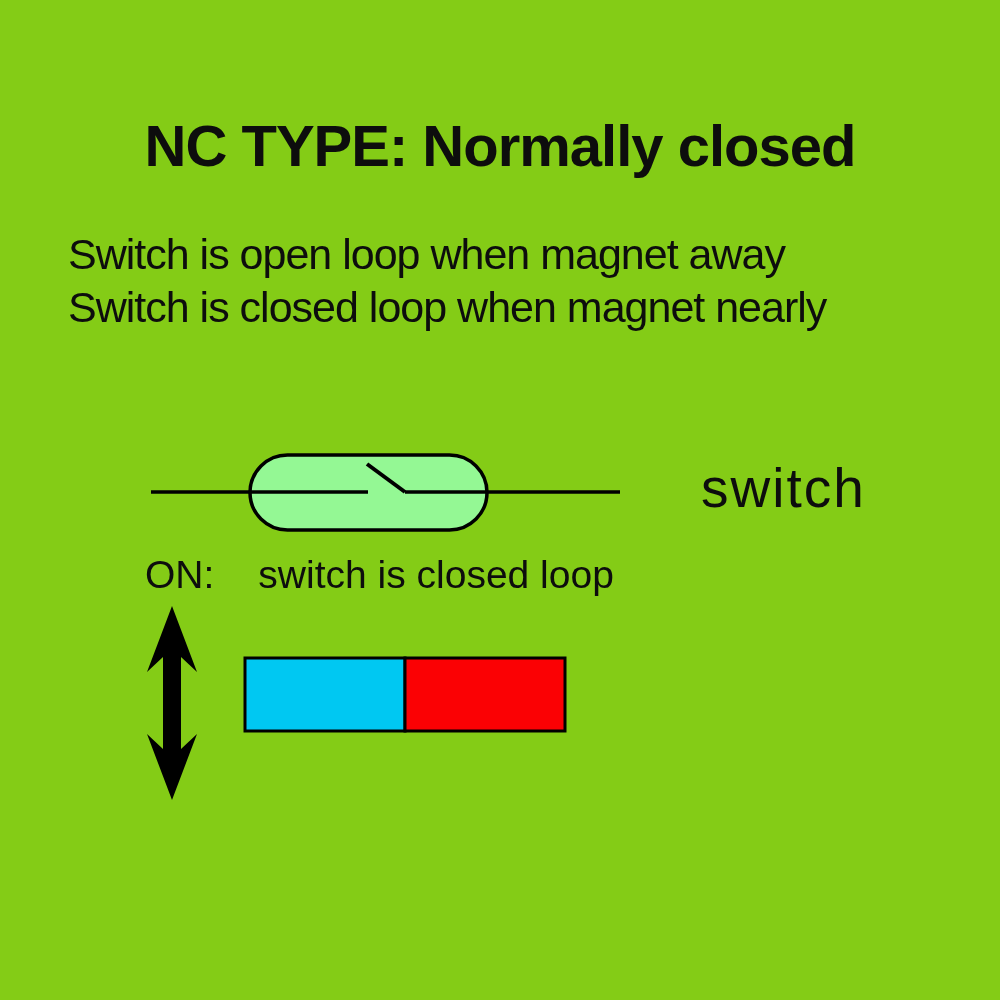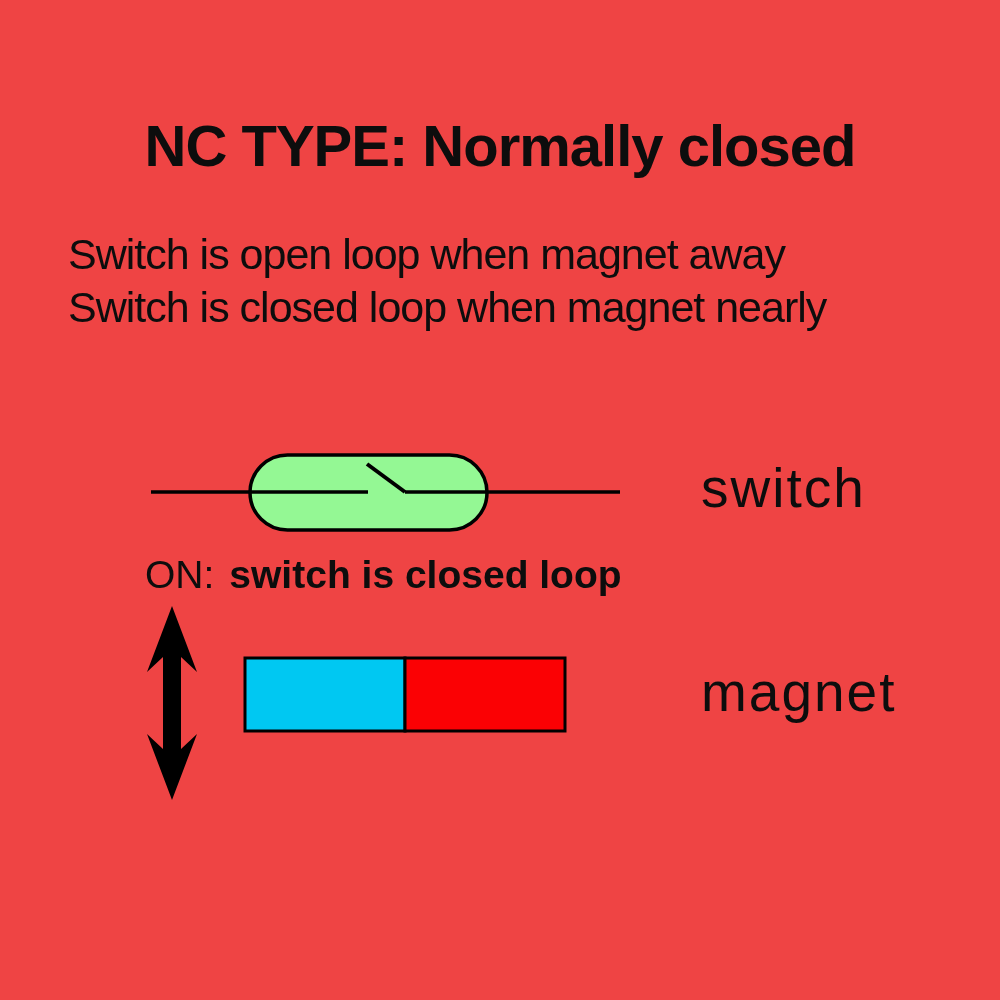--- a/index.html
+++ b/index.html
@@ -5,21 +5,21 @@
   html, body {
     margin: 0;
     padding: 0;
     background: #ffffff;
     font-family: "Liberation Sans", sans-serif;
   }
   .canvas {
     position: relative;
     width: 1000px;
     height: 1000px;
-    background: #ef4444;
+    background: #84cc16;
     overflow: hidden;
   }
   .title {
     position: absolute;
     top: 112px;
     left: 0;
     width: 1000px;
     margin: 0;
     text-align: center;
     font-size: 58px;
@@ -56,21 +56,21 @@
   .magnet-label { left: 701px; top: 660px; }
   .status-line {
     position: absolute;
     left: 145px;
     font-size: 39px;
     color: #0d0d0d;
     white-space: nowrap;
   }
   .on-line  { top: 553px; }
   .off-line { top: 813px; }
-  .status-text { margin-left: 15px; font-weight: bold; }
+  .status-text { margin-left: 44px; }
   .arrow-svg {
     position: absolute;
     left: 142px;
     top: 602px;
     width: 60px;
     height: 200px;
   }
   .magnet-svg {
     position: absolute;
     left: 242px;
@@ -106,16 +106,15 @@
 
   <svg class="arrow-svg" viewBox="0 0 60 200" xmlns="http://www.w3.org/2000/svg">
     <polygon points="30,4 55,70 39,55 39,147 55,132 30,198 5,132 21,147 21,55 5,70" fill="#000000"></polygon>
   </svg>
 
   <svg class="magnet-svg" viewBox="0 0 326 79" xmlns="http://www.w3.org/2000/svg">
     <rect x="3" y="3" width="160" height="73" stroke="#000000" stroke-width="3" fill="#00c8f2"></rect>
     <rect x="163" y="3" width="160" height="73" stroke="#000000" stroke-width="3" fill="#fb0104"></rect>
   </svg>
 
-  <div class="big-label magnet-label">magnet</div>
 
 
 </div>
 
 </body></html>

